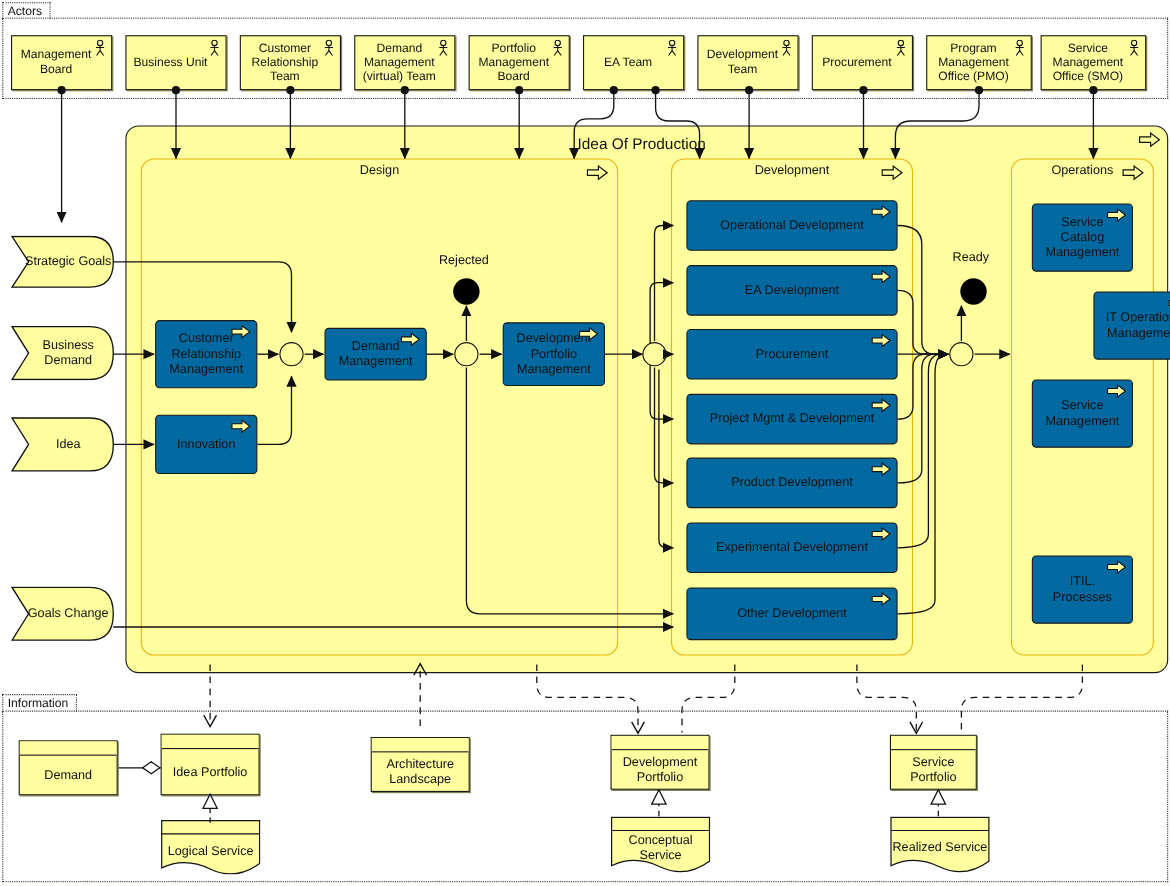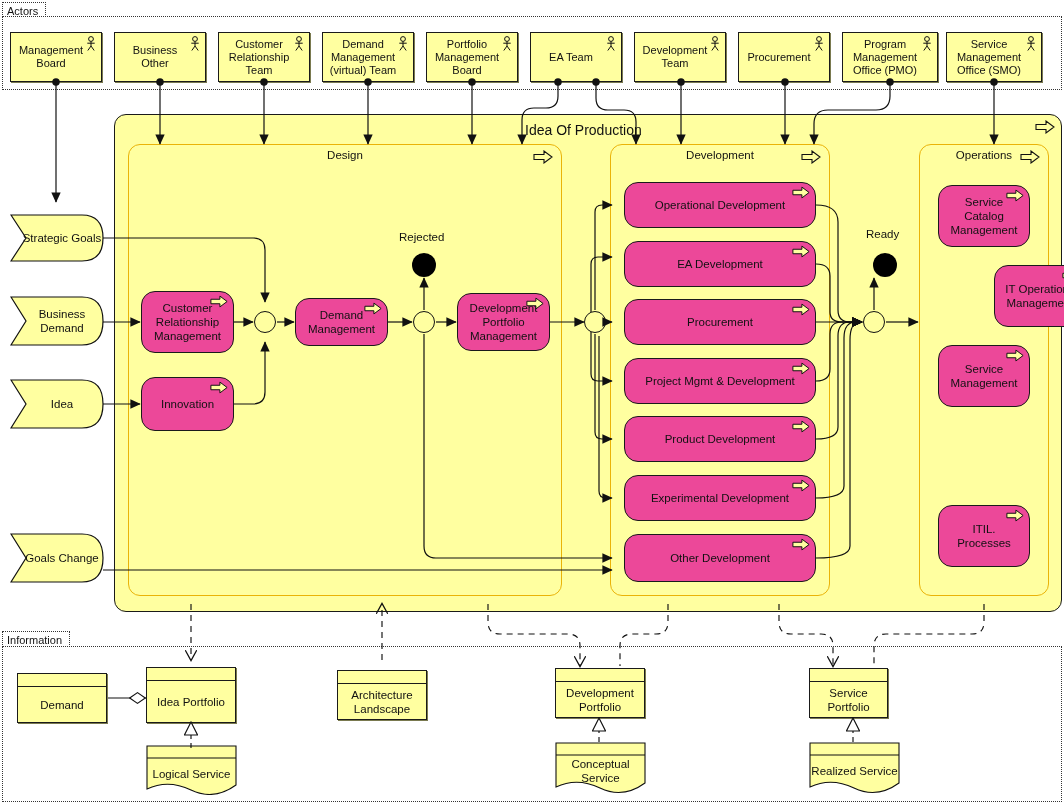--- a/index.html
+++ b/index.html
@@ -14,22 +14,22 @@
             background:#fff;font-size:11px;color:#111;padding:1px 6px 0 4px;line-height:14px;}
 
   
   .actor{position:absolute;box-sizing:border-box;background:#ffffa0;border:1px solid #1a1a1a;
          display:flex;align-items:center;justify-content:center;text-align:center;
          font-size:11px;line-height:13px;color:#111;padding:2px 14px 2px 4px;
          box-shadow:1px 1px 0 #7a7a50;}
   .actor svg{position:absolute;top:3px;right:4px;}
 
   
-  .proc{position:absolute;box-sizing:border-box;background:#ec4899;border:1px solid #1a1a1a;
-        border-radius:14px;display:flex;align-items:center;justify-content:center;text-align:center;
+  .proc{position:absolute;box-sizing:border-box;background:#0369a1;border:1px solid #1a1a1a;
+        border-radius:4px;display:flex;align-items:center;justify-content:center;text-align:center;
         font-size:11.5px;line-height:14px;color:#111;padding:2px 6px;}
   .proc svg{position:absolute;top:3px;right:5px;}
 
   
   .group{position:absolute;box-sizing:border-box;background:#ffffa0;border:1px solid #eab308;
          border-radius:12px;}
   .group > .glabel{position:absolute;top:4px;left:0;width:100%;text-align:center;
          font-size:11.5px;color:#111;}
   .group > svg.gicon{position:absolute;top:5px;right:8px;}
 
@@ -180,21 +180,21 @@
       <circle cx="6" cy="3" r="2.4" fill="none" stroke="#111" stroke-width="1"></circle>
       <path d="M6,5.5 L6,10 M2.3,7.2 L9.7,7.2 M6,10 L2.8,14.5 M6,10 L9.2,14.5" stroke="#111" stroke-width="1" fill="none"></path>
     </svg>
     <span>Management Board</span>
   </div>
   <div class="actor" style="left:114px;top:32px;width:92px;height:50px;">
     <svg width="12" height="16" viewBox="0 0 12 16">
       <circle cx="6" cy="3" r="2.4" fill="none" stroke="#111" stroke-width="1"></circle>
       <path d="M6,5.5 L6,10 M2.3,7.2 L9.7,7.2 M6,10 L2.8,14.5 M6,10 L9.2,14.5" stroke="#111" stroke-width="1" fill="none"></path>
     </svg>
-    <span>Business Other</span>
+    <span>Business Unit</span>
   </div>
   <div class="actor" style="left:218px;top:32px;width:92px;height:50px;">
     <svg width="12" height="16" viewBox="0 0 12 16">
       <circle cx="6" cy="3" r="2.4" fill="none" stroke="#111" stroke-width="1"></circle>
       <path d="M6,5.5 L6,10 M2.3,7.2 L9.7,7.2 M6,10 L2.8,14.5 M6,10 L9.2,14.5" stroke="#111" stroke-width="1" fill="none"></path>
     </svg>
     <span>Customer Relationship Team</span>
   </div>
   <div class="actor" style="left:322px;top:32px;width:92px;height:50px;">
     <svg width="12" height="16" viewBox="0 0 12 16">

